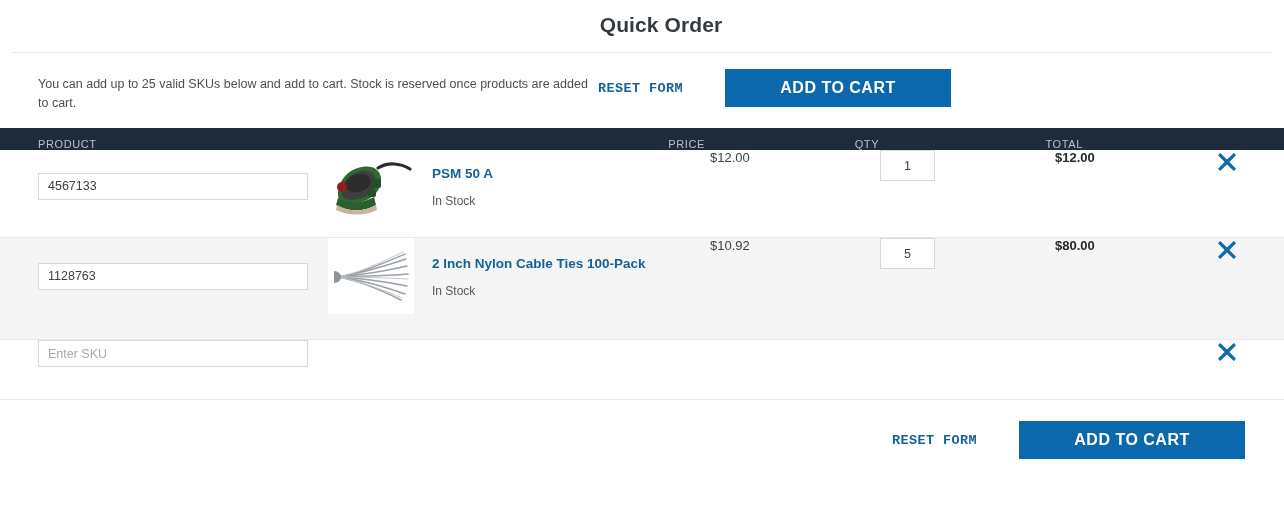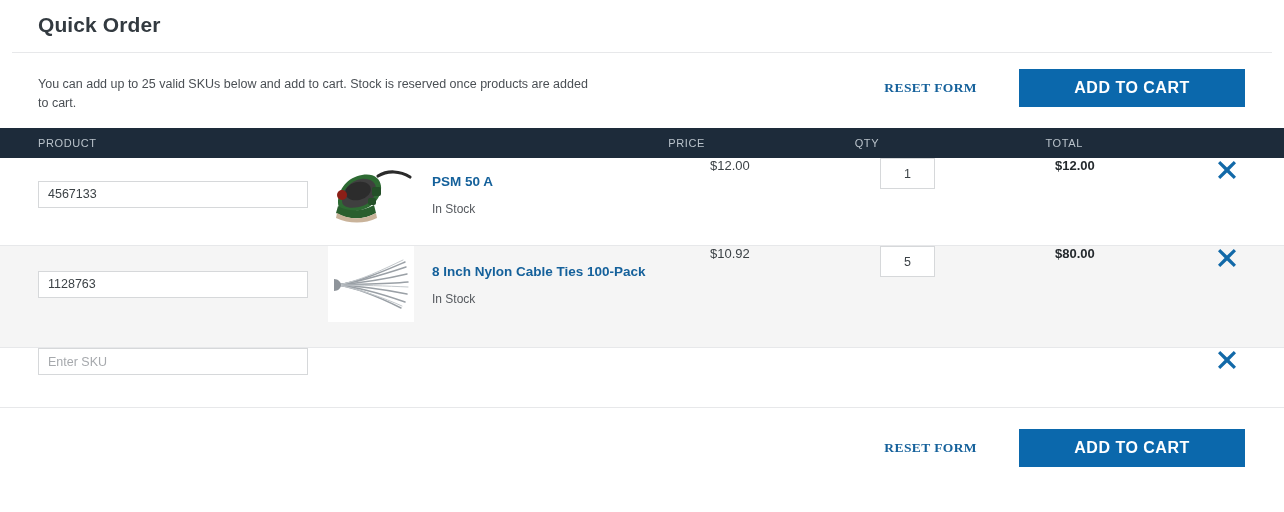--- a/index.html
+++ b/index.html
@@ -6,51 +6,51 @@
   html, body {
     margin: 0; padding: 0;
     width: 1284px; height: 512px;
     background: #ffffff;
     font-family: "Liberation Sans", sans-serif;
     overflow: hidden;
   }
   .page { position: relative; width: 1284px; height: 512px; background:#fff; }
 
   
-  .title-bar { padding: 12px 0 14px 38px; }
+  .title-bar { padding: 12px 0 14px 38px; text-align: center; }
   .page-title {
     font-size: 21px; font-weight: bold; color: #333a40;
     letter-spacing: .1px; line-height: 26px;
   }
   .divider { height: 1px; background: #e7e8ea; margin: 0 12px; }
 
   
   .intro-row {
-    display: flex; align-items: flex-start; justify-content: space-between;
+    display: flex; align-items: flex-start; 
     padding: 16px 38px 15px 38px;
   }
   .intro-text {
     font-size: 12.5px; color: #4a4f54; line-height: 19px;
     max-width: 560px; padding-top: 6px;
   }
   .actions { display: flex; align-items: center; gap: 42px; padding-right: 1px; }
   .reset-link {
     font-size: 13.5px; font-weight: bold; color: #15619b;
     letter-spacing: .4px; cursor: pointer; background: none; border: 0;
-    font-family: Liberation Serif, serif; padding: 0;
+    font-family: Liberation Mono, monospace; padding: 0;
   }
   .add-cart-btn {
     width: 226px; height: 38px; background: #0b68ac; border: 0;
     color: #ffffff; font-size: 16px; font-weight: bold; letter-spacing: .5px;
     font-family: inherit; cursor: pointer;
   }
 
   
   .thead {
-    background: #1d2b3a; height: 30px; display: flex; align-items: center;
+    background: #1d2b3a; height: 22px; display: flex; align-items: flex-end;
     color: #b9c2ca; font-size: 11px; letter-spacing: .6px; gap: 36px;
   }
   .col-product { width: 710px; padding-left: 38px; }
   .col-price   { width: 170px; }
   .col-qty     { width: 175px; }
   .col-total   { width: 160px; }
   .col-remove  { width: 69px; }
 
   .row {
     display: flex; align-items: flex-start; position: relative;
@@ -180,21 +180,21 @@
           </g>
           <g stroke="#c3c8cc" stroke-width="1" fill="none" stroke-linecap="round">
             <path d="M9 36 C31 32, 55 20, 74 11"></path>
             <path d="M9 36 C31 36, 58 37, 79 38"></path>
             <path d="M9 36 C30 40, 55 49, 73 57"></path>
           </g>
           <path d="M5 30 C9 30, 12 33, 12 36 C12 39, 9 42, 5 42 Z" fill="#8e949a"></path>
         </svg>
       </div>
       <div class="prod-info">
-        <div class="prod-name">8 Inch Nylon Cable Ties 100-Pack</div>
+        <div class="prod-name">2 Inch Nylon Cable Ties 100-Pack</div>
         <div class="prod-stock">In Stock</div>
       </div>
     </div>
     <div class="cell-price">$10.92</div>
     <div class="cell-qty">
       <input class="qty-input" value="5" style="">
     </div>
     <div class="cell-total">$80.00</div>
     <div class="cell-remove">
       <span class="remove-x">

